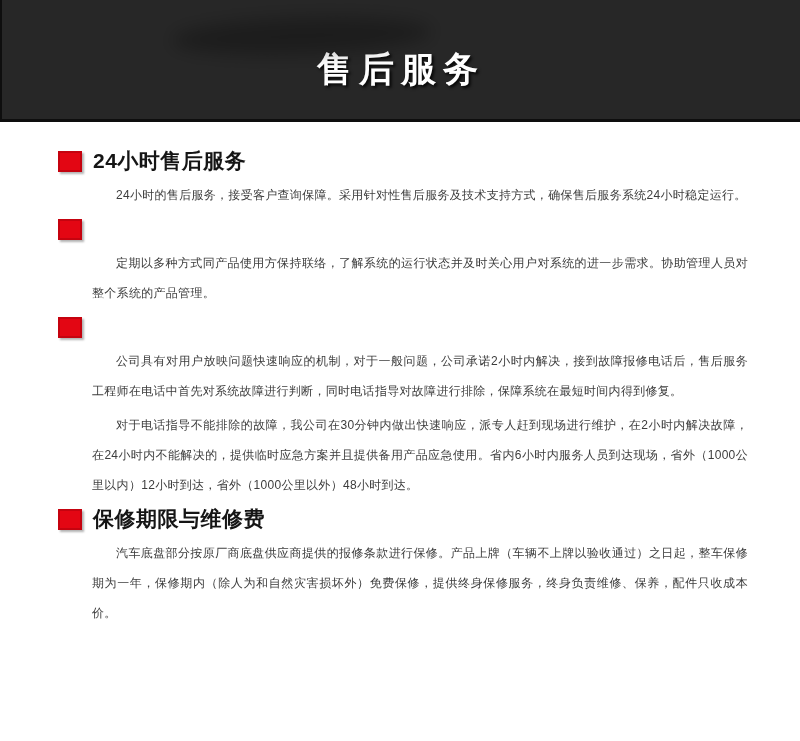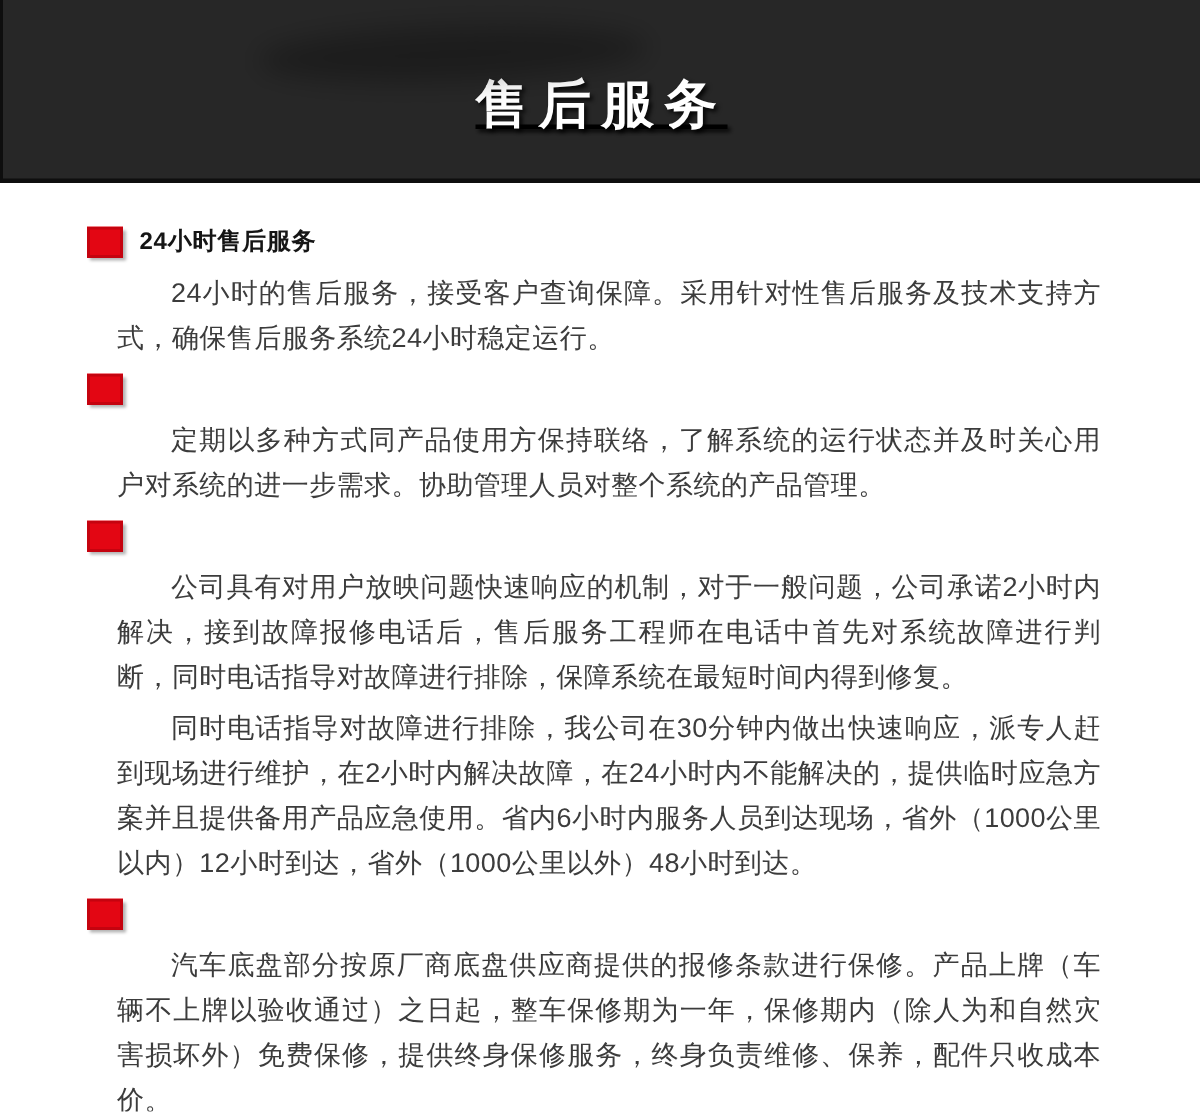--- a/index.html
+++ b/index.html
@@ -18,21 +18,21 @@
     -webkit-font-smoothing:antialiased;
   }
   .page{width:800px;height:741px;position:relative;background:var(--page_bg);}
   
   .header{
     width:800px;height:122px;box-sizing:border-box;
     background:var(--header_bg);
     border-left:2px solid var(--header_edge);
     border-bottom:3px solid var(--header_edge);
     display:flex;justify-content:center;align-items:center;
-    padding-top:20px;position:relative;overflow:hidden;text-decoration:underline;
+    padding-top:20px;position:relative;overflow:hidden;
   }
   .watermark{
     position:absolute;left:170px;top:18px;width:260px;height:36px;
     background:rgba(0,0,0,0.28);filter:blur(9px);
     transform:rotate(-2deg);border-radius:50%;
   }
   .page-title{
     color:#ffffff;font-size:35px;font-weight:700;
     letter-spacing:7px;
     text-shadow:2px 2px 3px rgba(0,0,0,0.85);
@@ -47,26 +47,26 @@
     display:flex;align-items:center;gap:11px;
     margin-top:6px;height:26px;
   }
   .section-heading:first-child{margin-top:0;}
   .bullet{
     width:24px;height:21px;flex:0 0 auto;
     background:var(--accent_red);
     box-shadow:inset 0 0 0 2px rgba(140,0,10,0.35), 2px 2px 2px rgba(0,0,0,0.3);
   }
   .heading-text{
-    font-size:16px;font-weight:700;color:var(--heading_text);
+    font-size:21px;font-weight:700;color:var(--heading_text);
     letter-spacing:0.5px;white-space:nowrap;
   }
   .para{
-    margin:6px 0 0 20px;width:656px;
-    font-size:18px;line-height:30px;color:var(--body_text);
+    margin:6px 0 0 34px;width:656px;
+    font-size:12px;line-height:30px;color:var(--body_text);
     text-indent:2em;text-align:justify;letter-spacing:0.3px;
   }
   .para + .para{margin-top:4px;}
 </style>
 </head>
 <body>
 
 <div class="page">
 
   <div class="header">
@@ -84,21 +84,22 @@
 
     <div class="section-heading">
       <span class="bullet"></span>
     </div>
     <p class="para">定期以多种方式同产品使用方保持联络，了解系统的运行状态并及时关心用户对系统的进一步需求。协助管理人员对整个系统的产品管理。</p>
 
     <div class="section-heading">
       <span class="bullet"></span>
     </div>
     <p class="para">公司具有对用户放映问题快速响应的机制，对于一般问题，公司承诺2小时内解决，接到故障报修电话后，售后服务工程师在电话中首先对系统故障进行判断，同时电话指导对故障进行排除，保障系统在最短时间内得到修复。</p>
-    <p class="para">同时电话指导对故障进行排除，我公司在30分钟内做出快速响应，派专人赶到现场进行维护，在2小时内解决故障，在24小时内不能解决的，提供临时应急方案并且提供备用产品应急使用。省内6小时内服务人员到达现场，省外（1000公里以内）12小时到达，省外（1000公里以外）48小时到达。</p>
+    <p class="para">对于电话指导不能排除的故障，我公司在30分钟内做出快速响应，派专人赶到现场进行维护，在2小时内解决故障，在24小时内不能解决的，提供临时应急方案并且提供备用产品应急使用。省内6小时内服务人员到达现场，省外（1000公里以内）12小时到达，省外（1000公里以外）48小时到达。</p>
 
     <div class="section-heading">
       <span class="bullet"></span>
+      <span class="heading-text">保修期限与维修费</span>
     </div>
     <p class="para">汽车底盘部分按原厂商底盘供应商提供的报修条款进行保修。产品上牌（车辆不上牌以验收通过）之日起，整车保修期为一年，保修期内（除人为和自然灾害损坏外）免费保修，提供终身保修服务，终身负责维修、保养，配件只收成本价。</p>
 
   </div>
 </div>
 
 </body></html>

